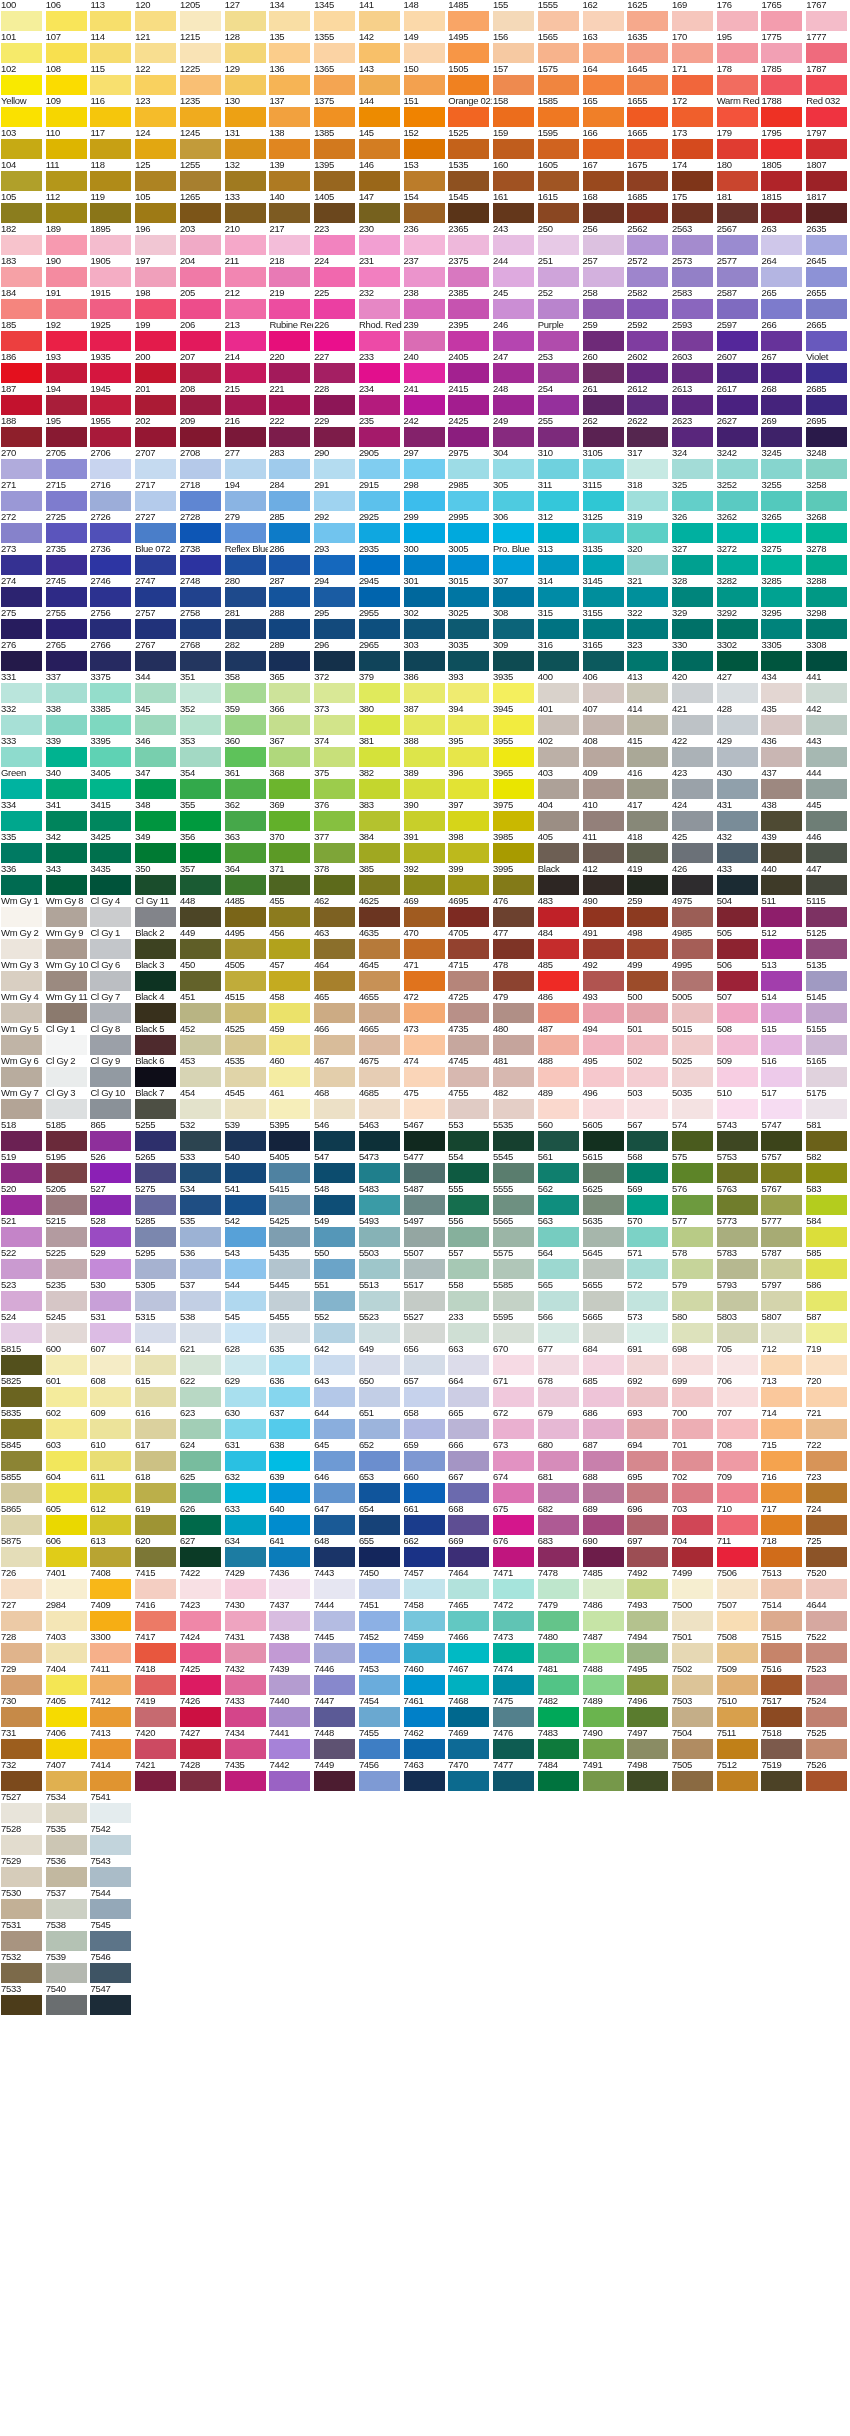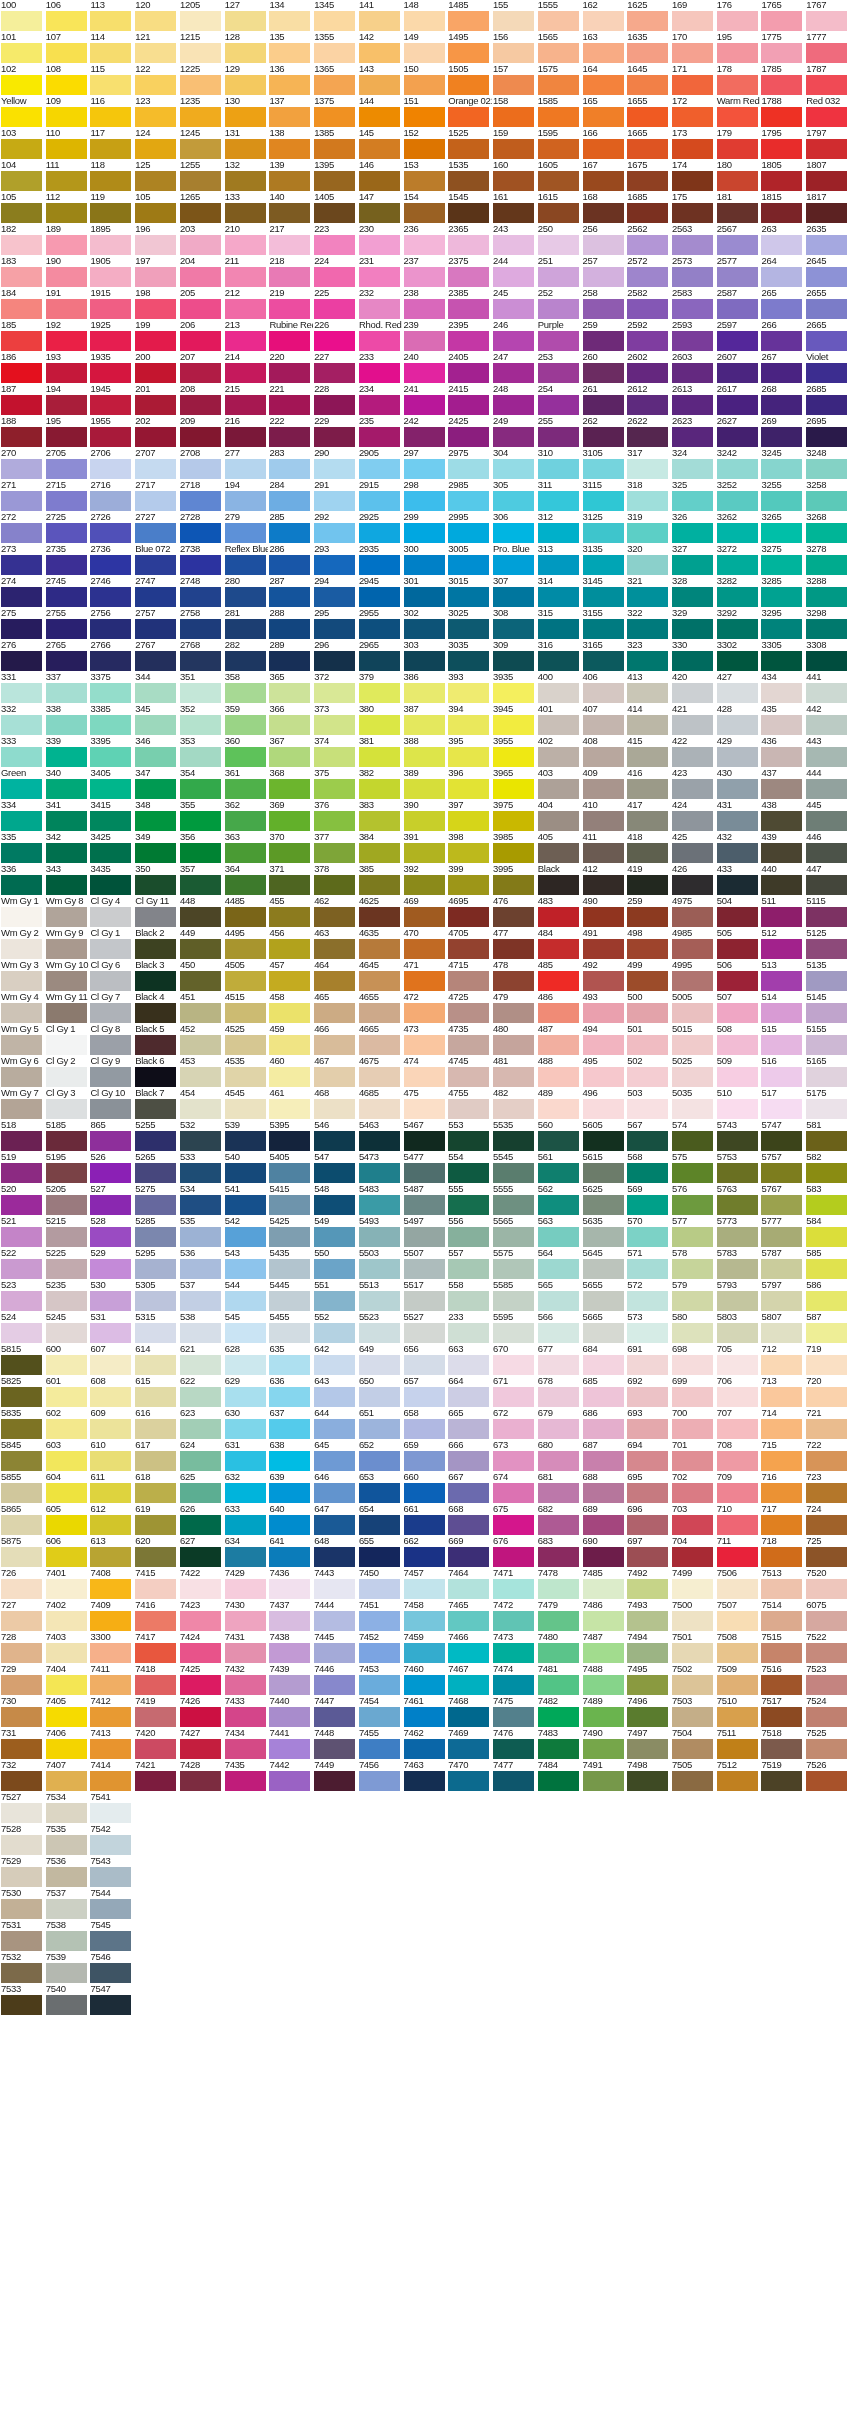--- a/index.html
+++ b/index.html
@@ -3952,21 +3952,21 @@
         <span class="lbl">7520</span>
         <span class="sw" style="background: rgb(238, 198, 188);"></span>
       </div>
     </div>
     <div class="row">
       <div class="cell" title="727 #eccaa6">
         <span class="lbl">727</span>
         <span class="sw" style="background: rgb(236, 202, 166);"></span>
       </div>
       <div class="cell" title="7402 #f4e6b6">
-        <span class="lbl">7402</span>
+        <span class="lbl">2984</span>
         <span class="sw" style="background: rgb(244, 230, 182);"></span>
       </div>
       <div class="cell" title="7409 #f6ae14">
         <span class="lbl">7409</span>
         <span class="sw" style="background: rgb(246, 174, 20);"></span>
       </div>
       <div class="cell" title="7416 #ec7a66">
         <span class="lbl">7416</span>
         <span class="sw" style="background: rgb(236, 122, 102);"></span>
       </div>
@@ -4020,21 +4020,21 @@
       </div>
       <div class="cell" title="7507 #f8ddb4">
         <span class="lbl">7507</span>
         <span class="sw" style="background: rgb(248, 221, 180);"></span>
       </div>
       <div class="cell" title="7514 #dcaa8e">
         <span class="lbl">7514</span>
         <span class="sw" style="background: rgb(220, 170, 142);"></span>
       </div>
       <div class="cell" title="7521 #d6a8a0">
-        <span class="lbl">6075</span>
+        <span class="lbl">4644</span>
         <span class="sw" style="background: rgb(214, 168, 160);"></span>
       </div>
     </div>
     <div class="row">
       <div class="cell" title="728 #e0b48c">
         <span class="lbl">728</span>
         <span class="sw" style="background: rgb(224, 180, 140);"></span>
       </div>
       <div class="cell" title="7403 #f0e2b0">
         <span class="lbl">7403</span>

